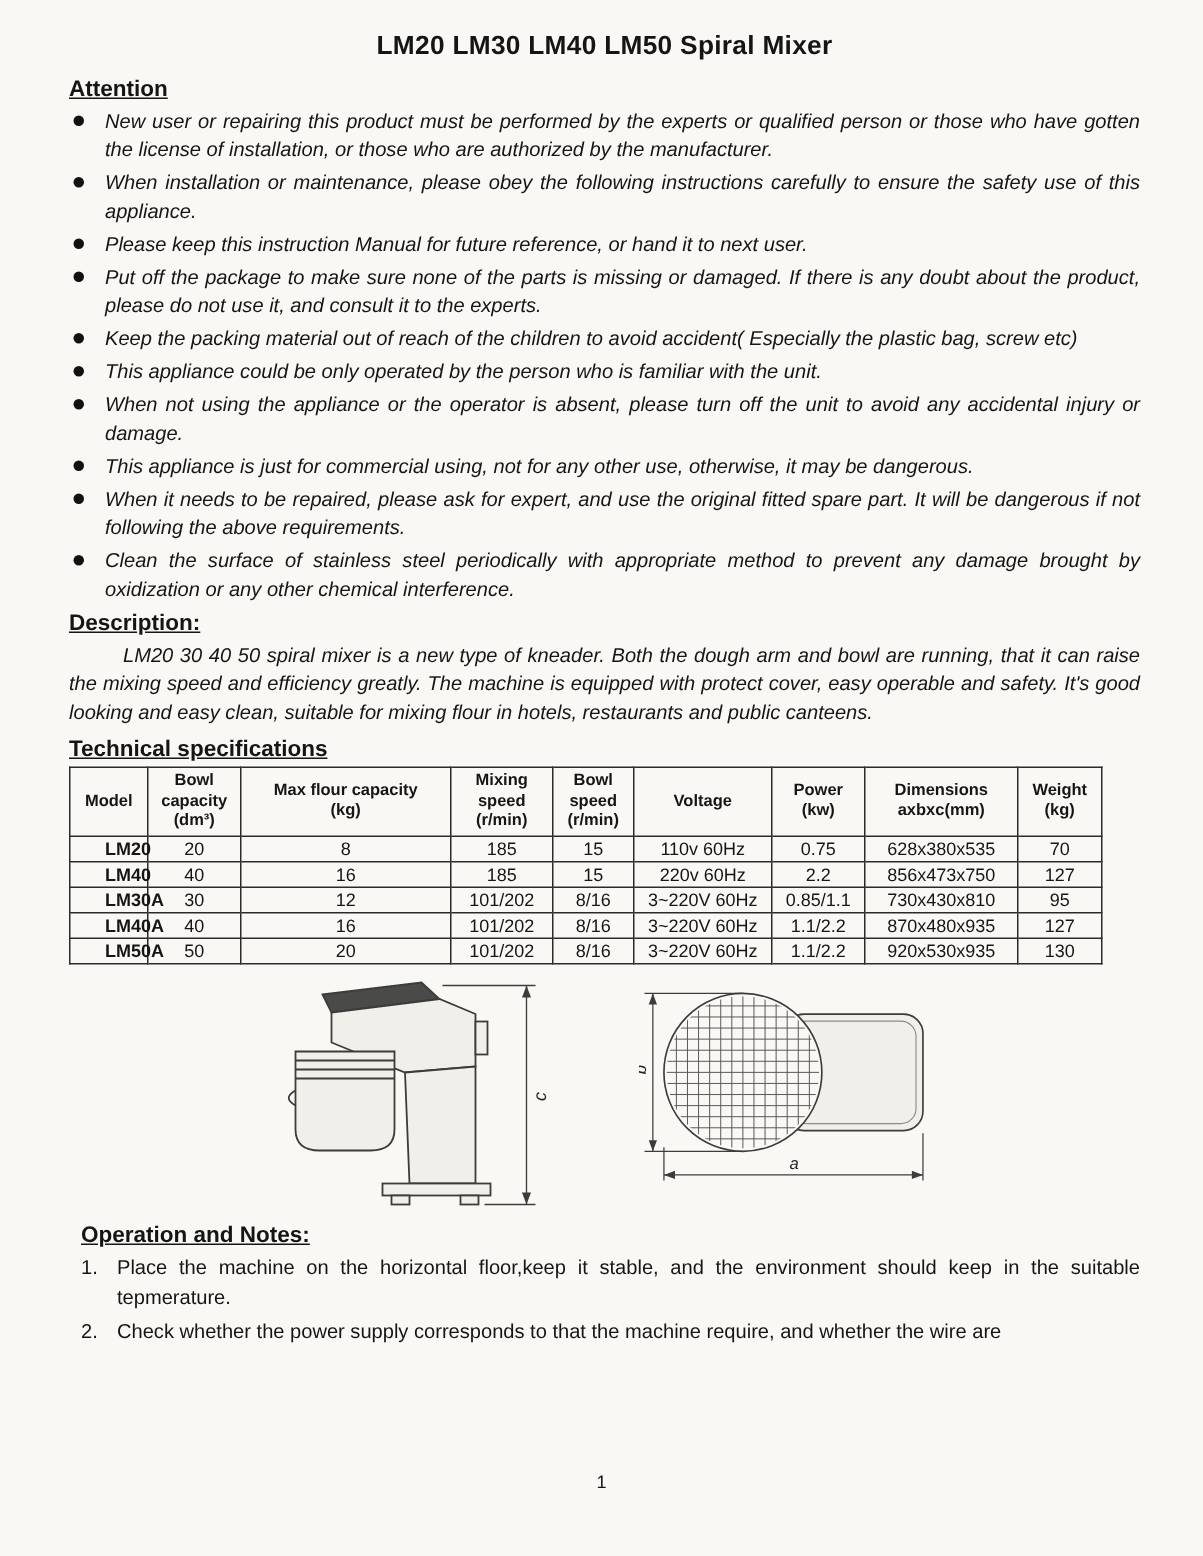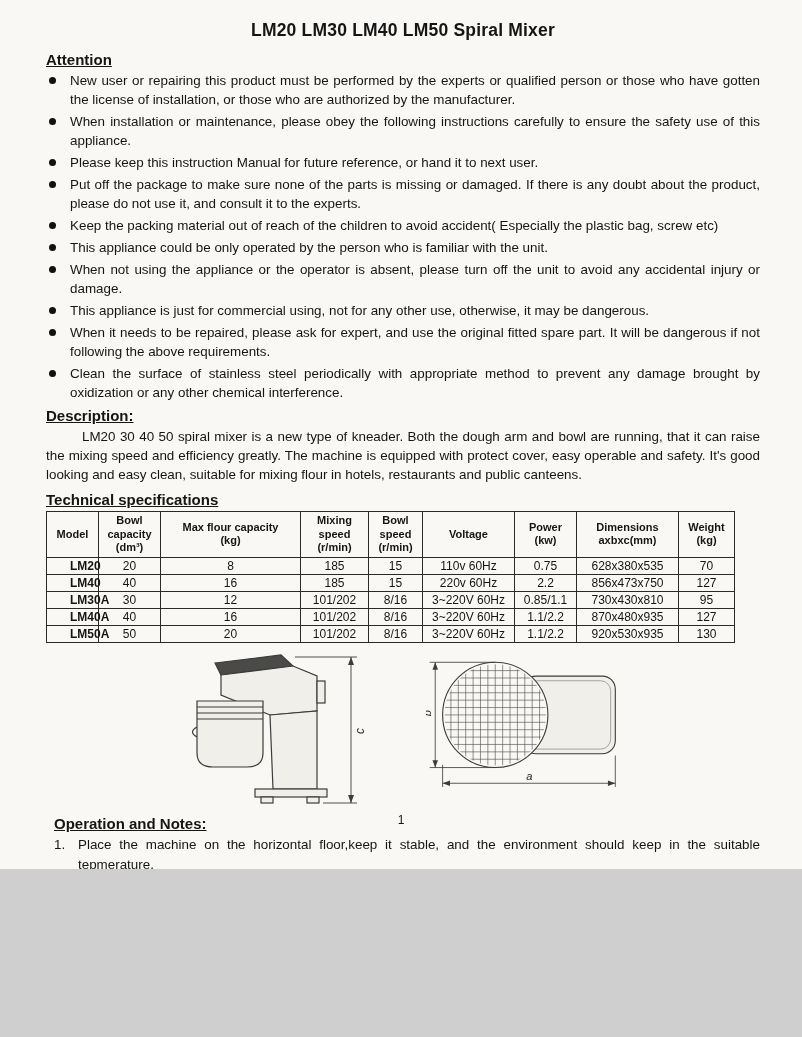--- a/index.html
+++ b/index.html
@@ -1,35 +1,35 @@
 <!DOCTYPE html>
 <html><head>
 <meta charset="utf-8">
 <style>
   * { box-sizing: border-box; }
   html, body { margin: 0; padding: 0; }
   body { background: #cfcfcf; }
   .page {
-    width: 802px; height: 869px; margin: 0 auto; position: relative;
+    width: 802px; height: 1037px; margin: 0 auto; position: relative;
     background: #f9f8f4; color: #151515; overflow: hidden;
     font-family: "Liberation Sans", sans-serif;
     padding: 14px 42px 0 46px;
   }
   .title { text-align: center; font-size: 17.5px; font-weight: 700; margin: 6px 0 10px; letter-spacing: .2px; }
   .h2 { font-size: 15px; font-weight: 700; margin: 4px 0 3px; text-decoration: underline; }
-  .attention-list { list-style: none; margin: 0 0 4px; padding: 0; }
+  .attention-list { list-style: none; margin: 0 0 4px; padding: 0; font-style: italic; }
   .attention-list li {
     position: relative; padding-left: 24px; font-size: 13.4px; line-height: 1.42;
     text-align: justify; margin-bottom: 3px;
   }
   .attention-list li::before {
     content: ""; position: absolute; left: 3px; top: 6px;
     width: 7px; height: 7px; border-radius: 50%; background: #111;
   }
-  .desc { font-size: 13.4px; line-height: 1.45; text-align: justify; margin: 2px 0 6px; text-indent: 36px; }
+  .desc { font-size: 13.4px; line-height: 1.45; text-align: justify; margin: 2px 0 6px; text-indent: 36px; font-style: italic; }
   .spec-table { border-collapse: collapse; width: 688px; margin: 2px 0 6px; table-layout: fixed; }
   .spec-table th, .spec-table td { border: 1px solid #2a2a2a; }
   .spec-table th {
     font-size: 11px; font-weight: 700; text-align: center; white-space: pre-line;
     padding: 2px 1px; line-height: 1.25; height: 40px; vertical-align: middle;
   }
   .spec-table td { font-size: 12px; text-align: center; padding: 0 2px; height: 17px; line-height: 1.2; }
   .spec-table td:first-child { text-align: left; padding-left: 23px; font-weight: 600; }
   .diagrams { display: flex; justify-content: center; align-items: flex-start; gap: 56px; margin: 8px 0 6px; }
   .drawing { display: block; }

